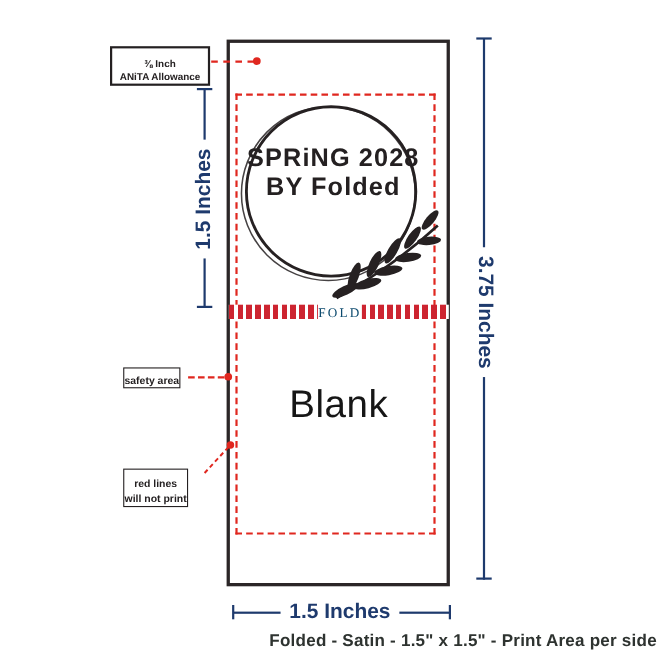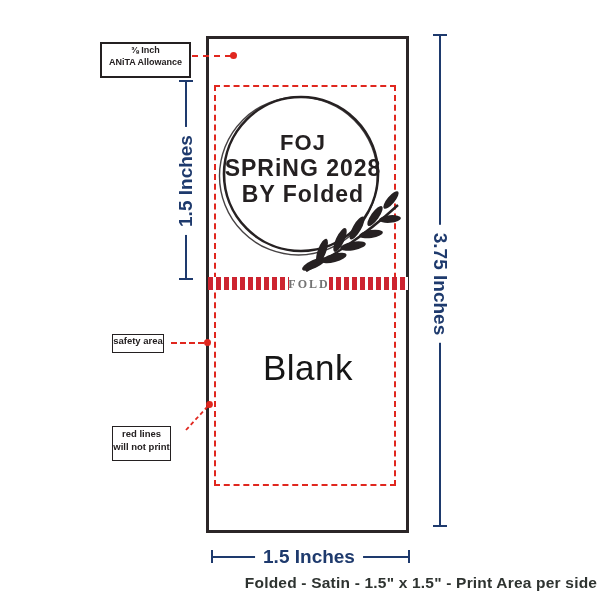--- a/index.html
+++ b/index.html
@@ -10,39 +10,39 @@
   .label-outline{position:absolute;left:206px;top:36px;width:203px;height:497px;
                  border:3px solid #2b2627;box-sizing:border-box;background:#fff;}
   .safety-rect{position:absolute;left:214px;top:85px;width:182px;height:401px;
                border:2px dashed #e0271f;box-sizing:border-box;}
 
   
   .fold-band{position:absolute;left:208px;top:277px;width:200px;height:13px;
              background:repeating-linear-gradient(90deg,#cd2430 0px,#cd2430 5px,#ffffff 5px,#ffffff 8px);}
   .fold-tag{position:absolute;left:289px;top:276px;width:40px;height:16px;background:#ffffff;
             display:flex;align-items:center;justify-content:center;
-            font-family:"Liberation Serif",serif;font-size:12px;font-weight:700;
-            letter-spacing:2px;color:#737373;}
+            font-family:"Liberation Serif",serif;font-size:12px;font-weight:400;
+            letter-spacing:2px;color:#0c4a6e;}
 
   
   .wreath{position:absolute;left:210px;top:88px;width:195px;height:185px;}
 
   
   .design-text{position:absolute;left:218px;top:130px;width:170px;text-align:center;
                color:#242021;font-weight:bold;letter-spacing:1px;}
   .design-line1{font-size:22px;line-height:25px;}
   .design-line2{font-size:23px;line-height:26px;}
   .design-line3{font-size:23px;line-height:26px;}
 
   .blank-text{position:absolute;left:308px;top:368px;transform:translate(-50%,-50%);
               font-size:35px;color:#161616;letter-spacing:0.5px;}
 
   
   .callout{position:absolute;background:#ffffff;border:2px solid #242021;box-sizing:border-box;
-           display:flex;flex-direction:column;align-items:center;justify-content:flex-start;
+           display:flex;flex-direction:column;align-items:center;justify-content:flex-end;
            color:#242021;font-weight:bold;text-align:center;}
   .seam-box{left:100px;top:42px;width:91px;height:36px;font-size:9px;line-height:12px;}
   .safety-box{left:112px;top:334px;width:52px;height:19px;font-size:9.5px;border-width:1.5px;}
   .redlines-box{left:112px;top:426px;width:59px;height:35px;font-size:9.5px;line-height:13px;border-width:1.5px;}
 
   
   .leader-h{position:absolute;border-top:2px dashed #e0271f;}
   .seam-leader{left:192px;top:55px;width:39px;}
   .safety-leader{left:171px;top:342px;width:33px;}
   .dot{position:absolute;width:7px;height:7px;border-radius:50%;background:#e0271f;}
@@ -93,21 +93,20 @@
       <ellipse cx="143" cy="158" rx="13" ry="4.2" transform="rotate(-10 143 158)"></ellipse>
       <ellipse cx="147" cy="140" rx="13" ry="4.2" transform="rotate(-60 147 140)"></ellipse>
       <ellipse cx="161" cy="146" rx="12" ry="4" transform="rotate(-8 161 146)"></ellipse>
       <ellipse cx="165" cy="128" rx="12" ry="4" transform="rotate(-55 165 128)"></ellipse>
       <ellipse cx="180" cy="131" rx="11" ry="3.8" transform="rotate(-5 180 131)"></ellipse>
       <ellipse cx="181" cy="112" rx="11" ry="3.8" transform="rotate(-50 181 112)"></ellipse>
     </g>
   </svg>
 
   <div class="design-text">
-    <div class="design-line1">FOJ</div>
     <div class="design-line2">SPRiNG 2028</div>
     <div class="design-line3">BY Folded</div>
   </div>
 
   <div class="fold-band"></div>
   <div class="fold-tag">FOLD</div>
 
   <div class="blank-text">Blank</div>
 
   <div class="callout seam-box">

